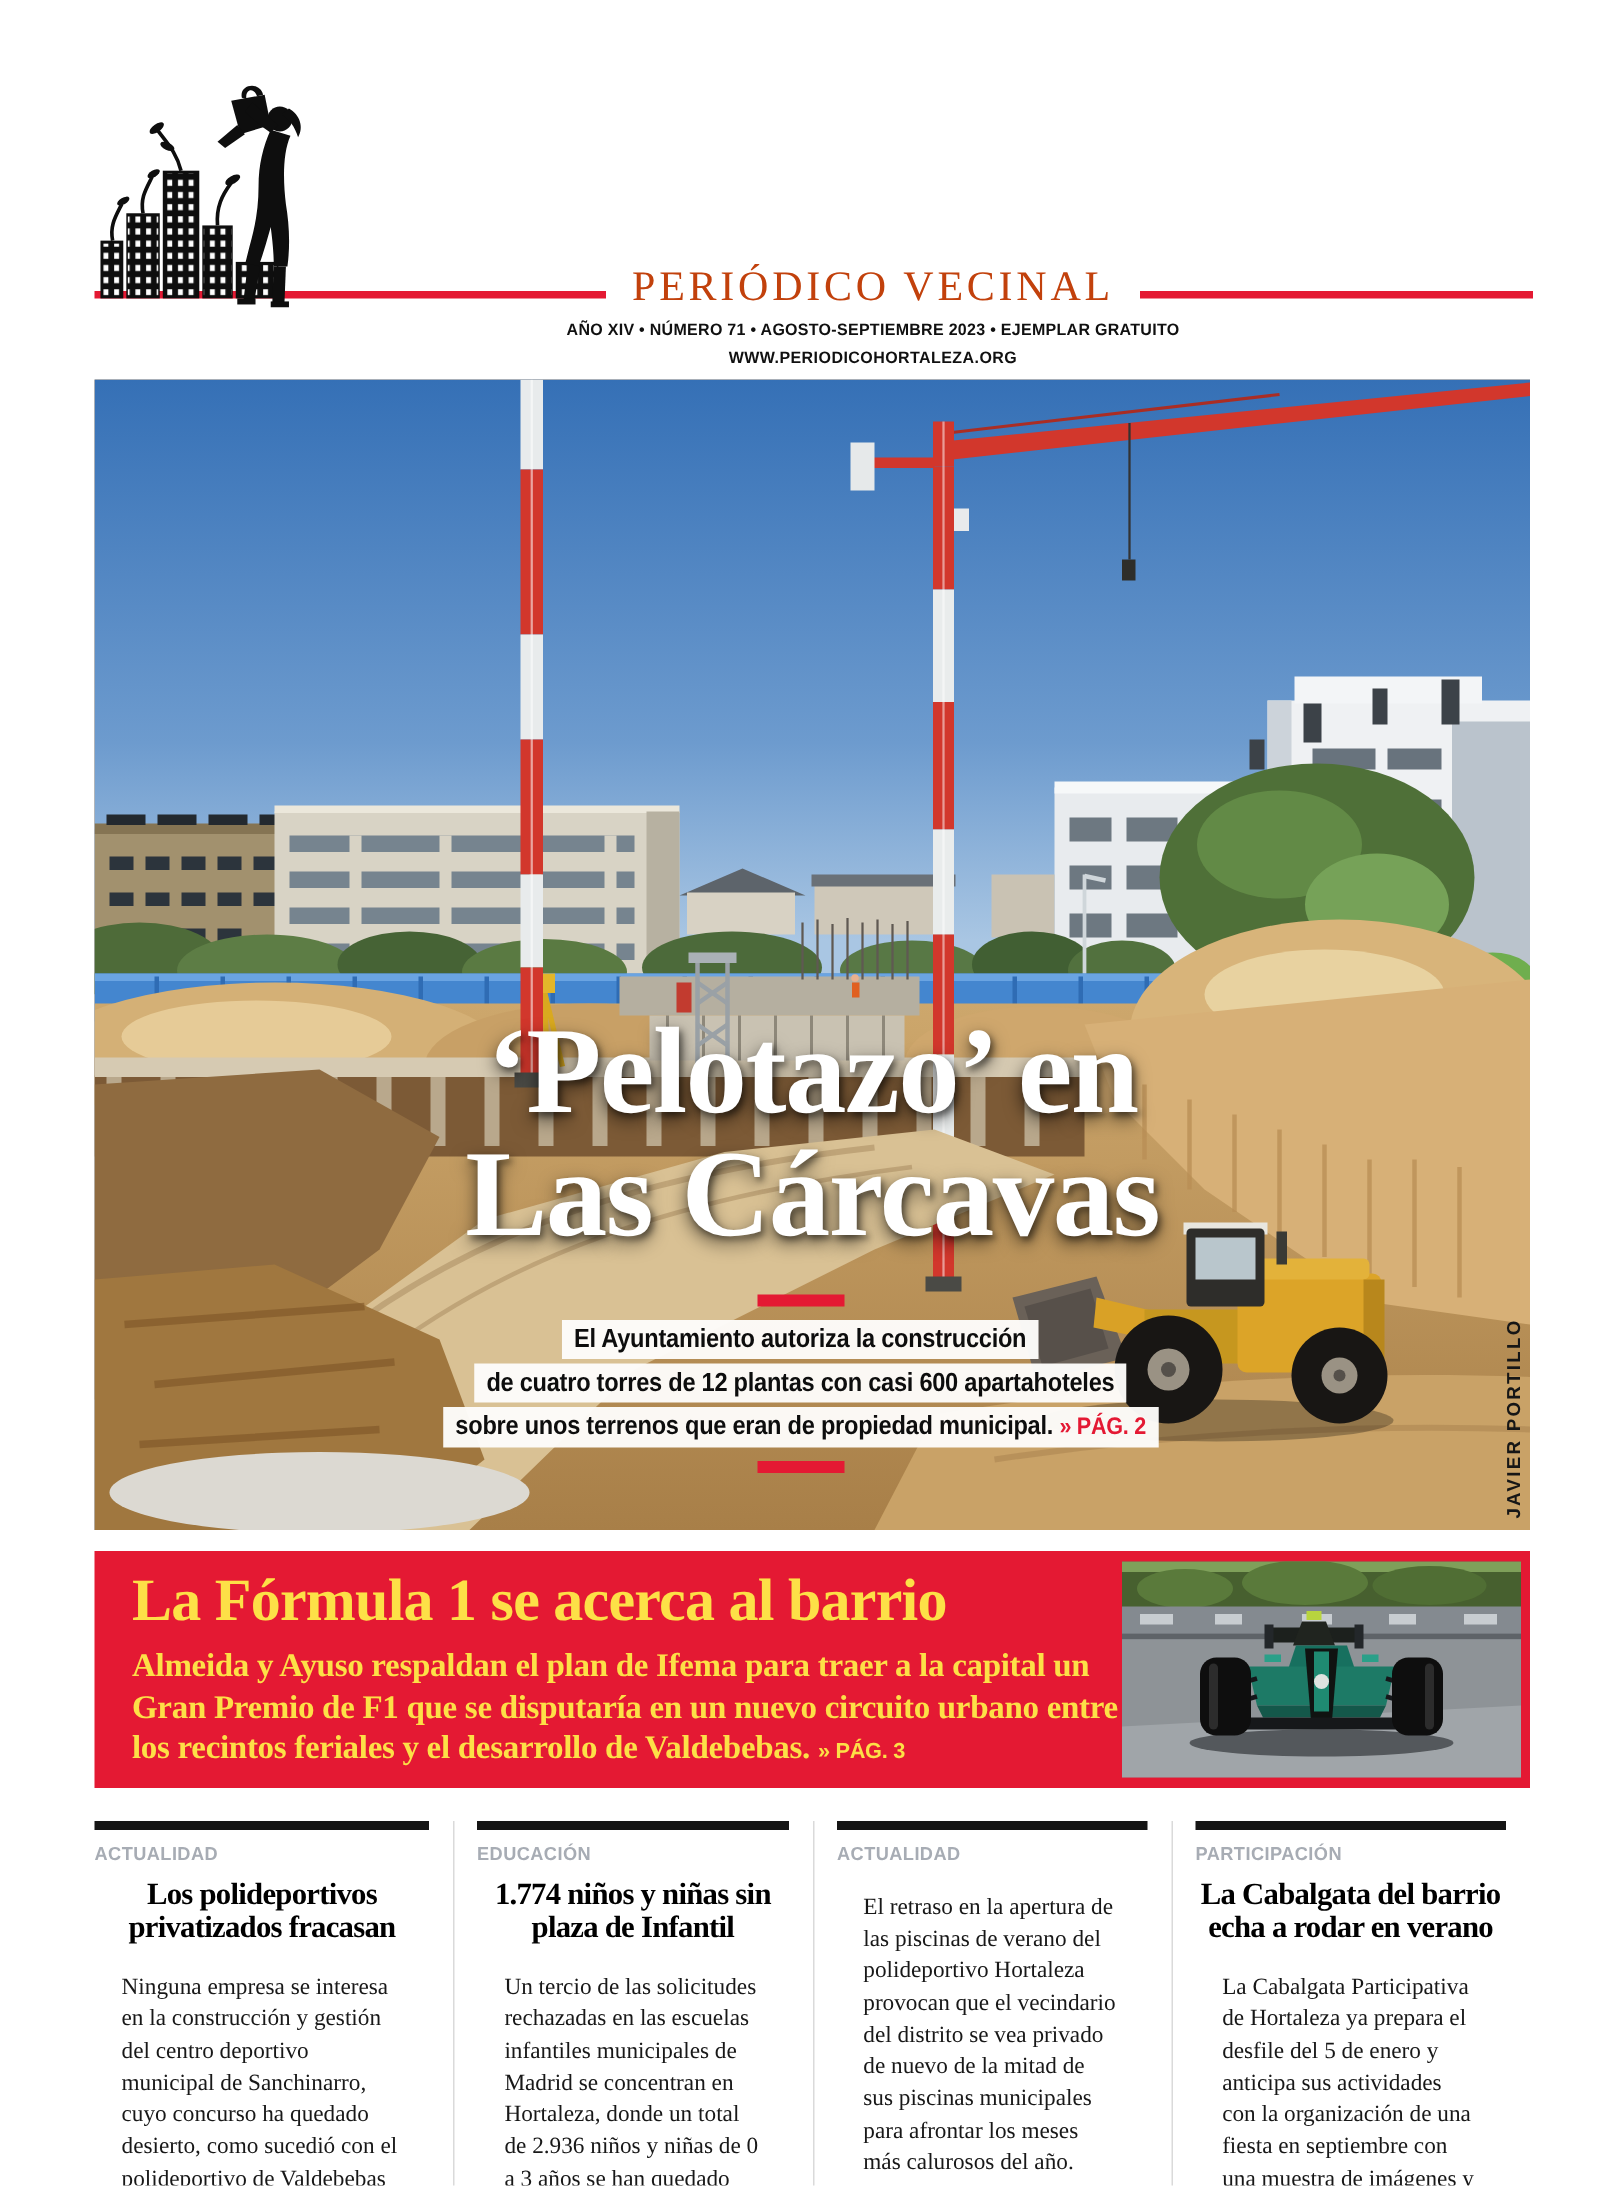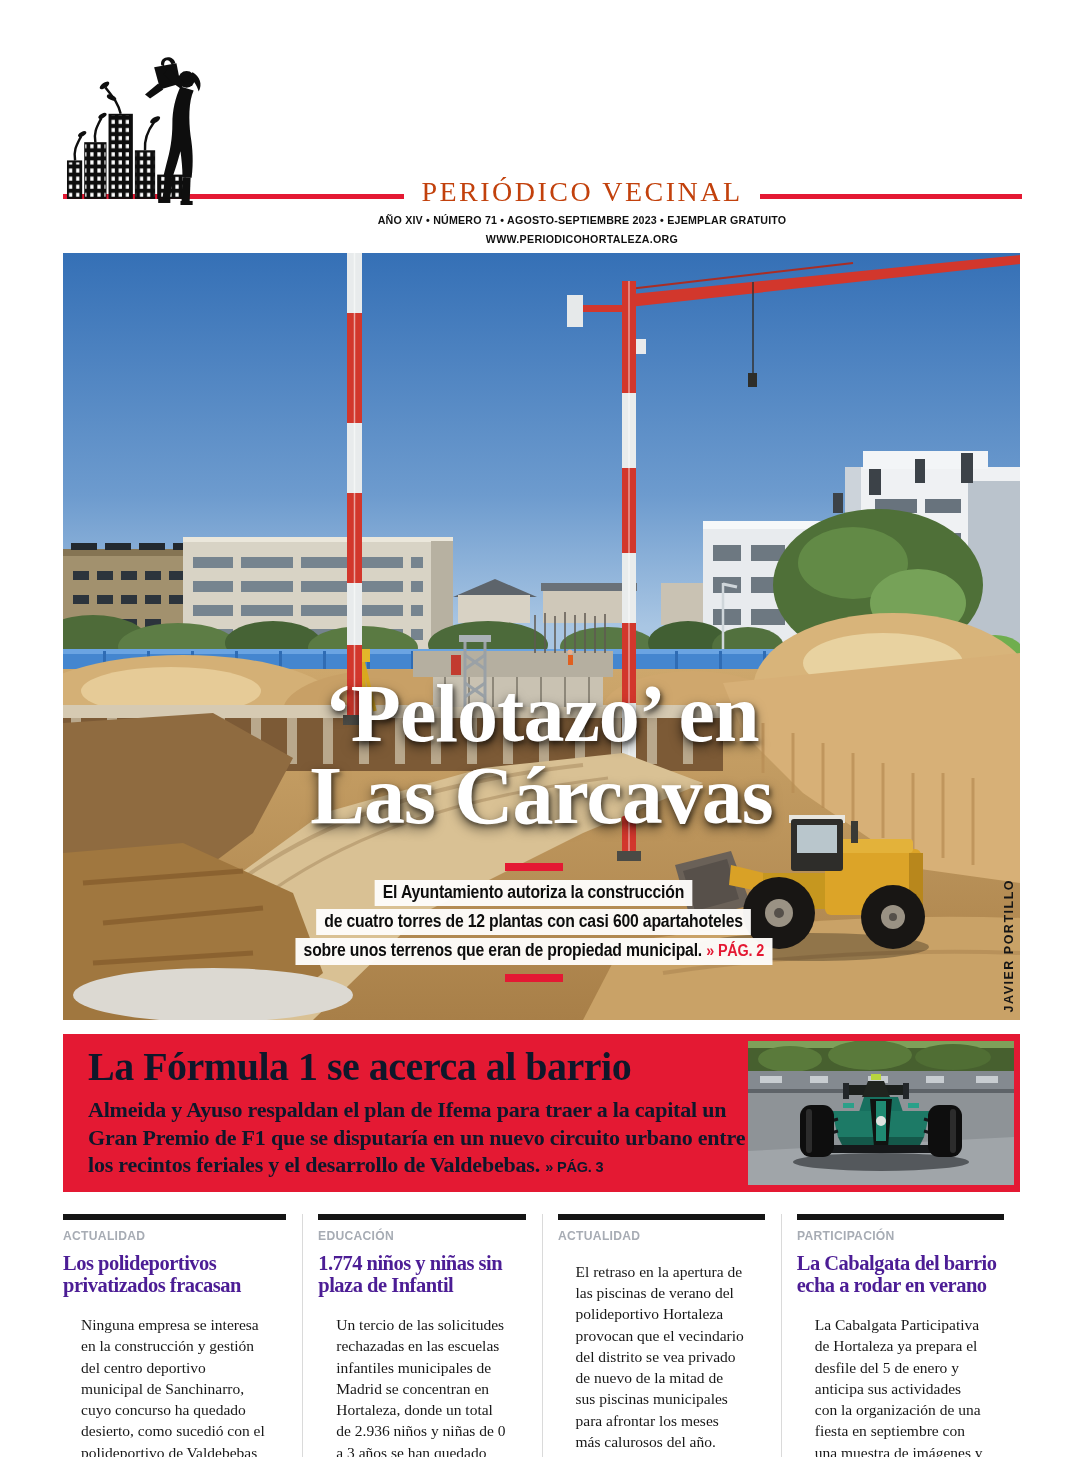--- a/index.html
+++ b/index.html
@@ -55,40 +55,40 @@
     font-weight:bold;font-size:17.5px;line-height:1.22;padding:2px 9px 3px;margin:1.5px 0;
     transform:scaleX(.9);white-space:nowrap;letter-spacing:-.2px;
   }
   .ref{color:var(--red);font-weight:bold;}
   .hl .ref{font-size:16px;}
   .credit{
     position:absolute;right:4px;bottom:8px;writing-mode:vertical-rl;transform:rotate(180deg);
     font-size:12.5px;font-weight:bold;letter-spacing:1.5px;color:#161616;
   }
   
-  .banner{position:absolute;top:1034px;left:63px;width:957px;height:158px;background:var(--red);color:#0f172a;}
+  .banner{position:absolute;top:1034px;left:63px;width:957px;height:158px;background:var(--red);color:#fde047;}
   .banner h2{
     margin:12px 0 0 25px;font-family:"Liberation Serif",serif;font-weight:bold;
     font-size:40px;line-height:1.05;letter-spacing:-.5px;
   }
   .banner p{
     margin:8px 0 0 25px;width:665px;font-family:"Liberation Serif",serif;font-weight:bold;
     font-size:22px;line-height:1.26;letter-spacing:-.2px;
   }
   .banner .ref-w{font-family:"Liberation Sans",sans-serif;font-weight:bold;font-size:14.5px;letter-spacing:-.2px;white-space:nowrap;margin-top:26px;}
   .f1{position:absolute;top:7px;right:6px;width:266px;height:144px;overflow:hidden;}
   
   .stories{position:absolute;top:1214px;left:63px;width:957px;display:grid;grid-template-columns:repeat(4,1fr);}
   .story{padding-right:16px;}
   .story + .story{border-left:1px solid #dadada;padding-left:15px;}
   .story .bar{height:6px;background:#151515;margin-bottom:9px;}
   .kicker{font-size:12.5px;font-weight:bold;color:var(--kicker);letter-spacing:.3px;transform:scaleX(.97);transform-origin:left;}
   .story h3{
     margin:9px 0 10px;font-family:"Liberation Serif",serif;font-weight:bold;
-    font-size:20.5px;line-height:1.08;letter-spacing:-.5px;color:#4c1d95;
+    font-size:20.5px;line-height:1.08;letter-spacing:-.5px;color:#000000;text-align:center;
   }
   .story p{margin:18px;font-family:"Liberation Serif",serif;font-size:15.5px;line-height:1.37;color:#181818;}
   .story .ref{font-family:"Liberation Sans",sans-serif;font-size:12px;letter-spacing:-.2px;white-space:nowrap;}
 </style>
 </head>
 <body>
 
 <header class="header">
   <svg class="logo" viewBox="0 0 152 150" aria-hidden="true">
     <defs>

